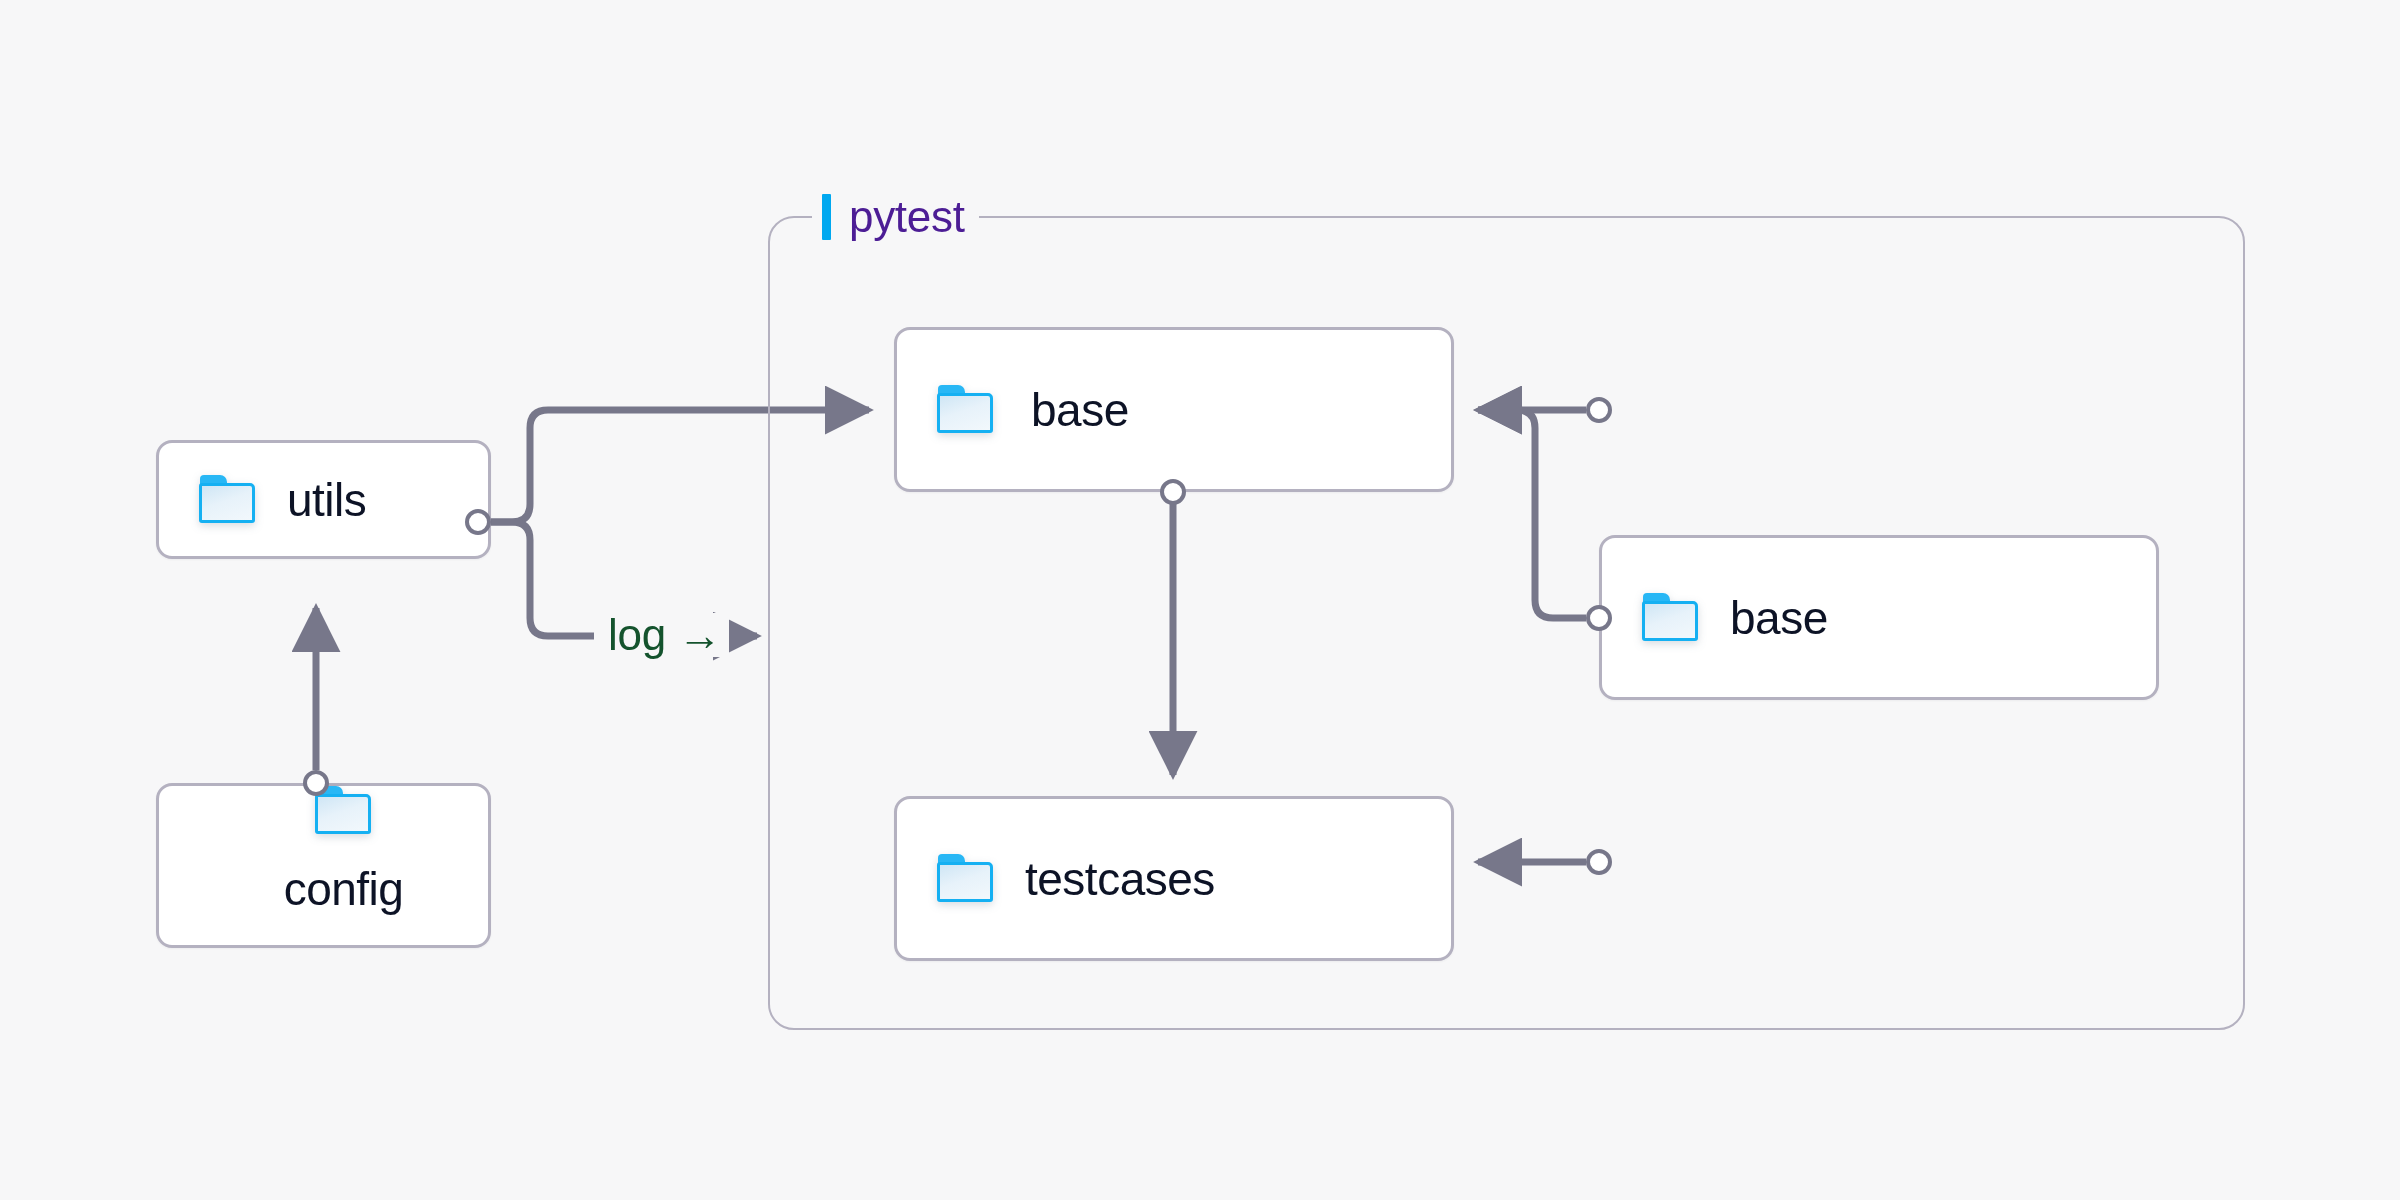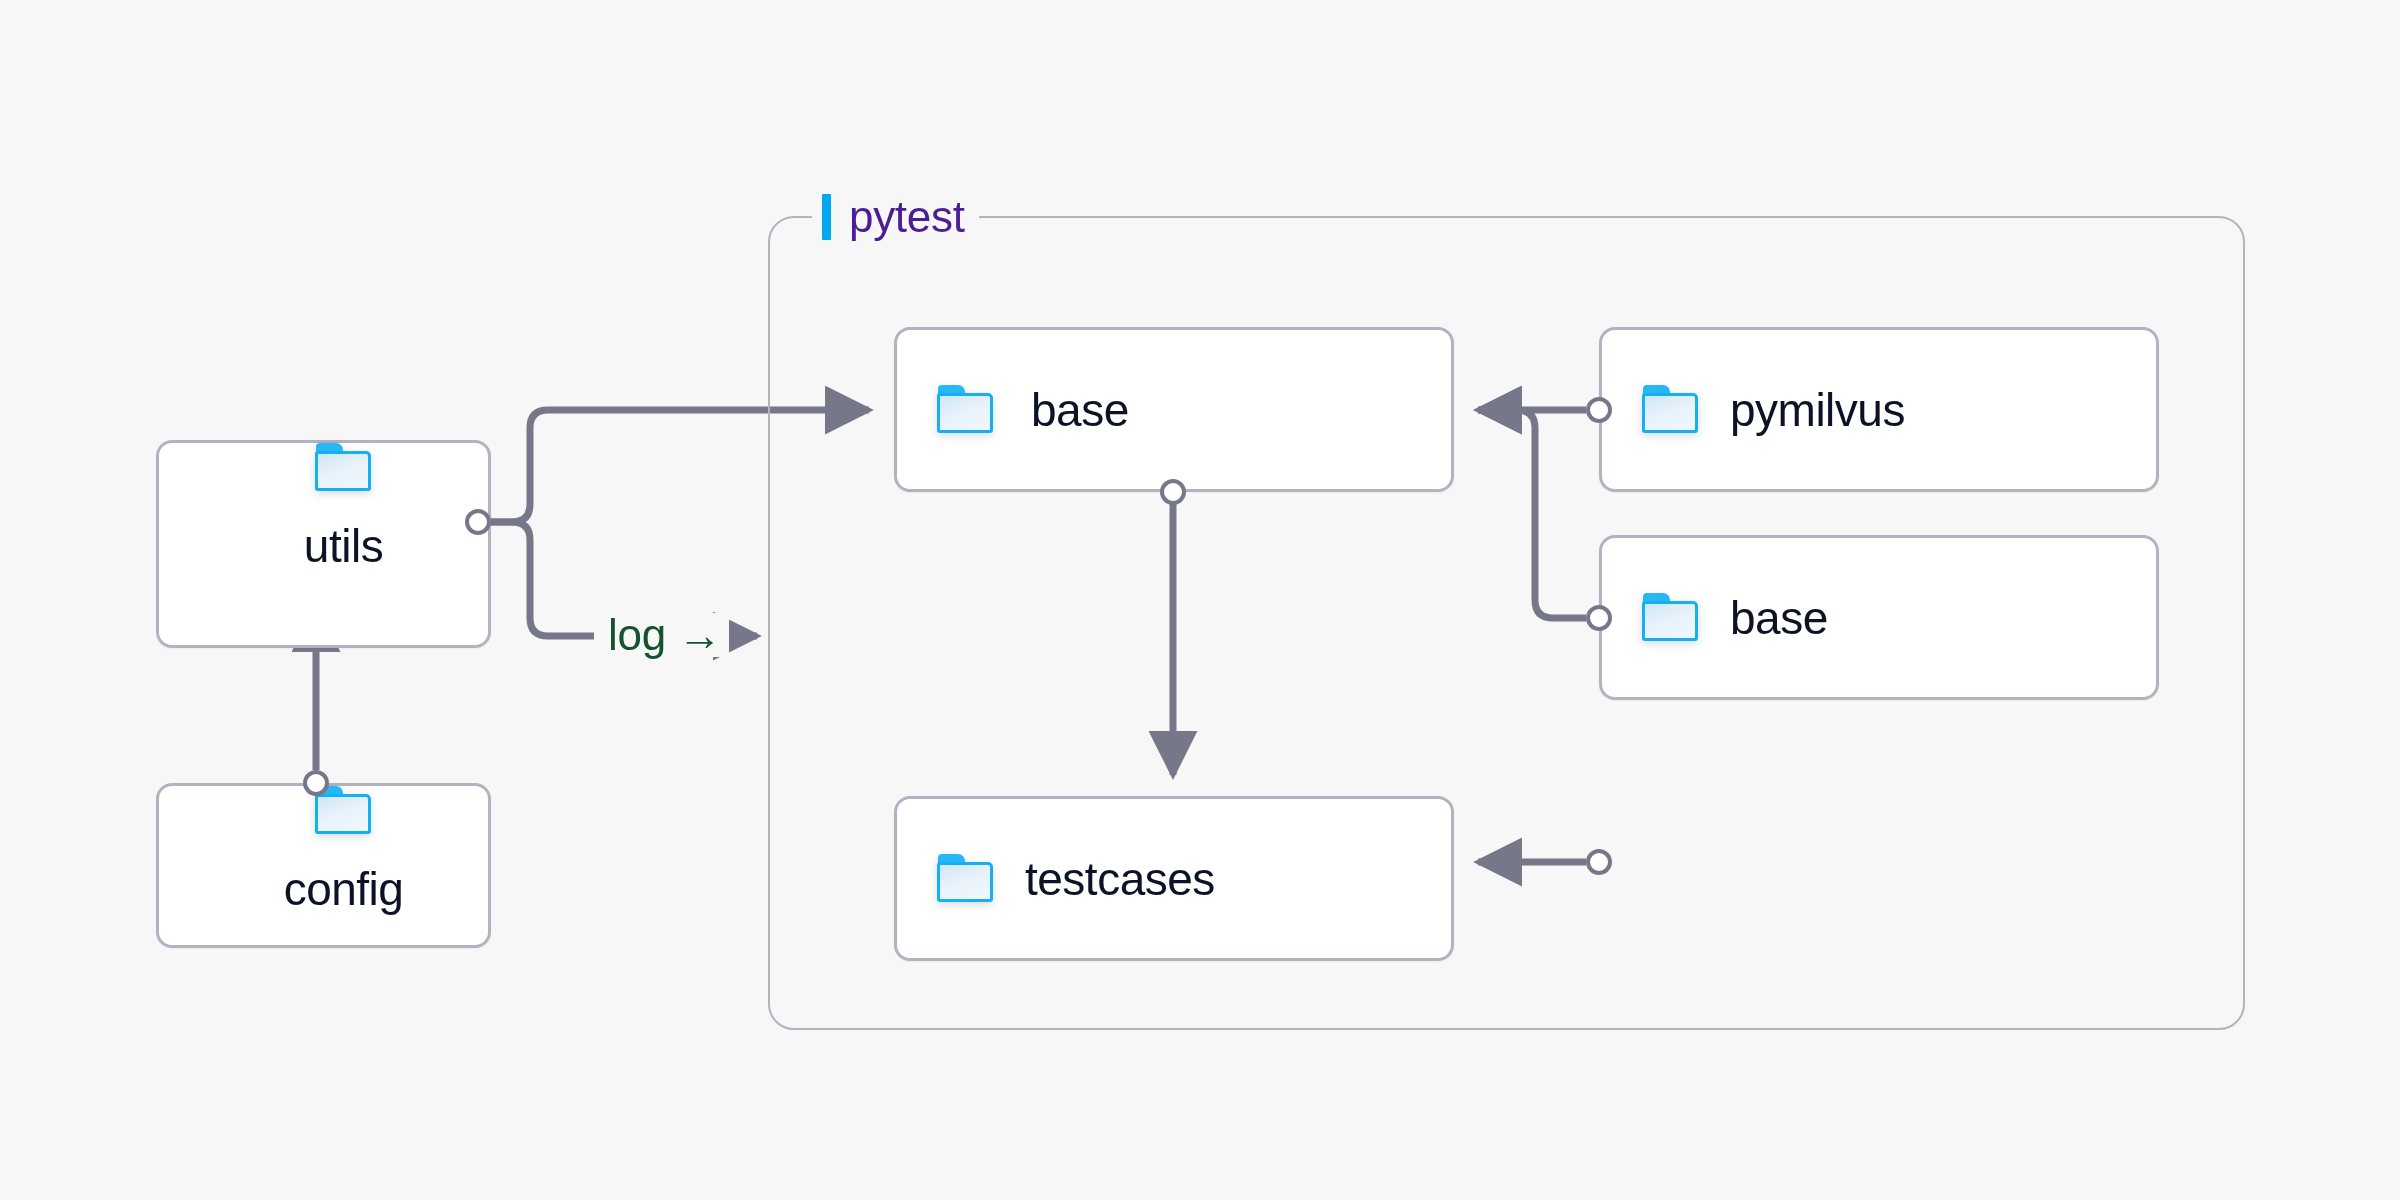--- a/index.html
+++ b/index.html
@@ -159,21 +159,21 @@
     <path d="M 1586 862 L 1478 862" fill="none" stroke="#77778a" stroke-width="7" marker-end="url(#arrow-r)"></path>
   </svg>
 
   <div class="group-box" style="left:768px; top:216px; width:1477px; height:814px;"></div>
 
   <div class="group-label" style="left:812px; top:192px; height:50px;">
     <span class="group-bar"></span>
     <span class="group-title">pytest</span>
   </div>
 
-  <div class="node" style="left:156px; top:440px; width:335px; height:208px;flex-direction:column;">
+  <div class="node" style="left:156px; top:440px; width:335px; height:119px;">
     <span class="folder-icon">
       <span class="tab"></span>
         <span class="body"></span>
     </span>
     <span class="node-label">utils</span>
   </div>
   <span class="port" style="left:465px; top:509px;"></span>
 
   <div class="node" style="left:156px; top:783px; width:335px; height:165px;flex-direction:column;">
     <span class="folder-icon">
@@ -194,27 +194,20 @@
   <span class="port" style="left:1160px; top:479px;"></span>
 
   <div class="node" style="left:894px; top:796px; width:560px; height:165px;">
     <span class="folder-icon">
       <span class="tab"></span>
         <span class="body"></span>
     </span>
     <span class="node-label">testcases</span>
   </div>
 
-  <div class="node" style="left:1599px; top:327px; width:560px; height:165px;">
-    <span class="folder-icon">
-      <span class="tab"></span>
-        <span class="body"></span>
-    </span>
-    <span class="node-label">pymilvus</span>
-  </div>
   <span class="port" style="left:1586px; top:397px;"></span>
 
   <div class="node" style="left:1599px; top:535px; width:560px; height:165px;">
     <span class="folder-icon">
       <span class="tab"></span>
         <span class="body"></span>
     </span>
     <span class="node-label">base</span>
   </div>
   <span class="port" style="left:1586px; top:605px;"></span>

